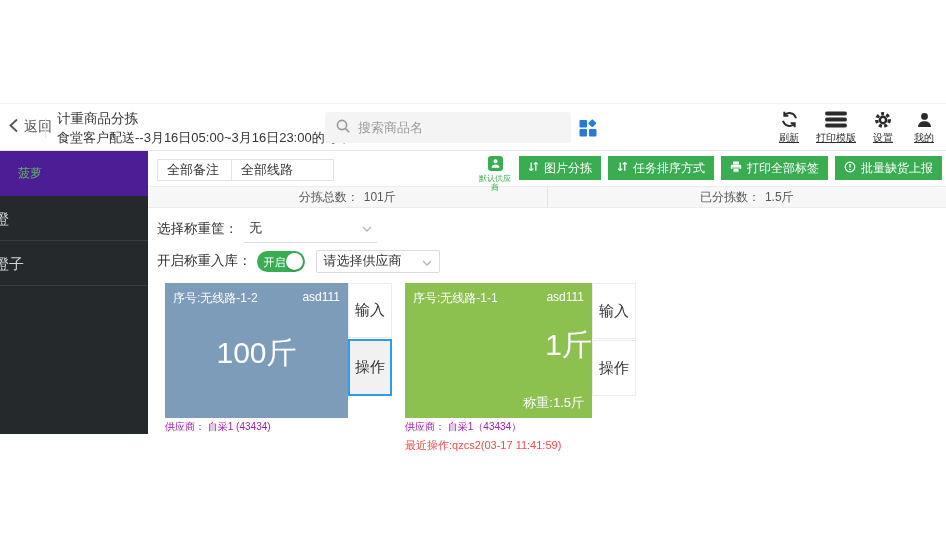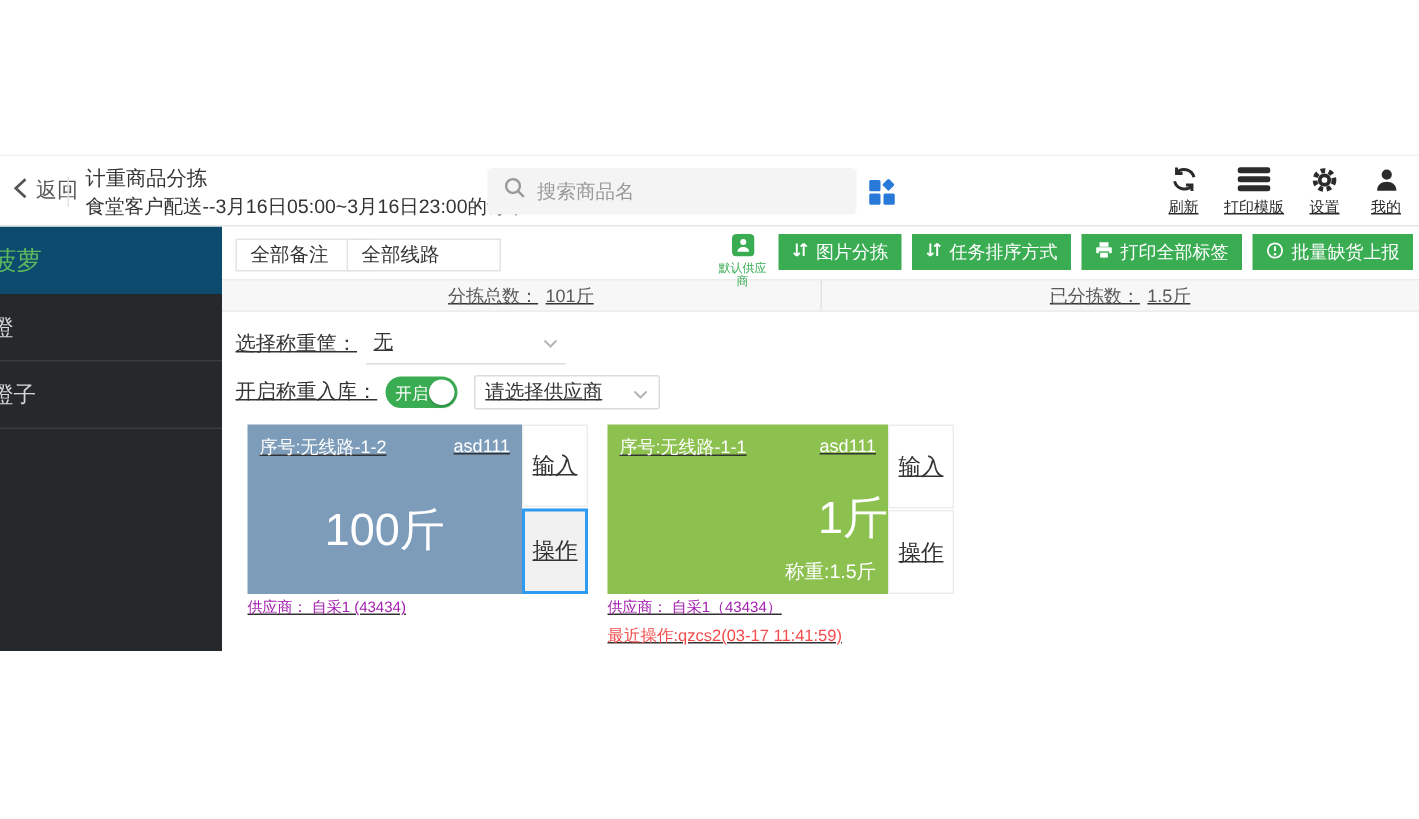--- a/index.html
+++ b/index.html
@@ -22,28 +22,28 @@
                      font-family:inherit; }
   .searchbox input::placeholder { color:#9a9a9a; }
   .grid-icon { position:absolute; left:578px; top:14px; width:20px; height:20px; cursor:pointer; }
   .actions { position:absolute; right:8px; top:6px; display:flex; gap:13px; }
   .action { display:flex; flex-direction:column; align-items:center; gap:2px; cursor:pointer; min-width:28px; }
   .action .ic { height:19px; display:flex; align-items:center; }
   .action .lbl { font-size:10px; color:#2b2b2b; white-space:nowrap;text-decoration:underline; }
 
   
   .sidebar { position:absolute; left:0; top:151px; width:148px; height:283px; overflow:hidden; }
-  .side-sel { height:45px; line-height:45px; background:#0c4a6e; color:#5cb85c; font-size:17px; cursor:pointer; }
+  .side-sel { height:45px; line-height:45px; background:#4c1d95; color:#5cb85c; font-size:12px; cursor:pointer;padding-left:24px; }
   .side-sel span, .side-item span { margin-left:-6px; display:inline-block; }
   .side-dark { background:#26292c; height:238px; }
   .side-item { height:45px; line-height:45px; color:#d6d6d6; font-size:15px;
                border-bottom:1px solid #3a3d40; cursor:pointer; }
 
   
-  .main { position:absolute; left:148px; top:151px; width:798px;text-decoration:underline; }
+  .main { position:absolute; left:148px; top:151px; width:798px; }
   .filter-row { position:relative; height:35px; }
   .sel-box { position:absolute; top:8px; height:22px; border:1px solid #e3e3e3; background:#fff;
              display:flex; align-items:center; font-size:13px; color:#333; cursor:pointer; }
   .sel-remark { left:9px; padding:0 7px 0 9px; gap:13px; }
   .sel-route { left:83px; width:103px; padding:0 9px; }
   .right-tools { position:absolute; right:4px; top:5px; display:flex; align-items:flex-start; gap:7px; }
   .mini-supplier { width:34px; display:flex; flex-direction:column; align-items:center; gap:1px;
                    color:#3aad53; font-size:8px; line-height:1.1; cursor:pointer; text-align:center; }
   .gbtn { height:24px; background:#3aad53; color:#fff; font-size:12px; border:none; border-radius:0;
           padding:0 9px; display:flex; align-items:center; gap:5px; cursor:pointer; font-family:inherit; }
@@ -64,21 +64,21 @@
   .toggle .t-lbl { position:absolute; left:7px; top:4px; font-size:11px; color:#fff; }
   .toggle .knob { position:absolute; right:2px; top:2px; width:17px; height:17px; border-radius:50%;
                   background:#fff; box-shadow:0 1px 2px rgba(0,0,0,.25); }
   .supplier-sel { margin-left:11px; width:124px; height:23px; border:1px solid #dcdcdc; border-radius:2px;
                   display:flex; align-items:center; justify-content:space-between; padding:0 7px;
                   font-size:13px; cursor:pointer; }
 
   .cards-row { display:flex; gap:13px; margin:9px 0 0 17px; }
   .card-group { display:flex; flex-wrap:wrap; align-content:flex-start; }
   .cg-blue { width:227px; } .cg-green { width:231px; }
-  .card-body { position:relative; height:113px; color:#fff; cursor:pointer; }
+  .card-body { position:relative; height:135px; color:#fff; cursor:pointer; }
   .cg-blue .card-body { width:183px; background:#7d9cba; }
   .cg-green .card-body { width:187px; background:#8cc04f; }
   .card-head { display:flex; justify-content:space-between; padding:7px 8px; font-size:12px; }
   .card-qty { position:absolute; left:0; right:0; text-align:center; font-size:30px; }
   .cg-blue .card-qty { top:50px; } .cg-green .card-qty { top:42px;text-align:right; }
   .card-weight { position:absolute; right:8px; bottom:6px; font-size:13px; }
   .btn-col { width:44px; height:113px; display:flex; flex-direction:column; gap:1px; }
   .side-btn { flex:1; background:#fff; border:1px solid #ededed; display:flex; align-items:center;
               justify-content:center; font-size:15px; color:#333; cursor:pointer; }
   .side-btn.active { border:2px solid #2d9cf0; background:#f1f1f1; }

